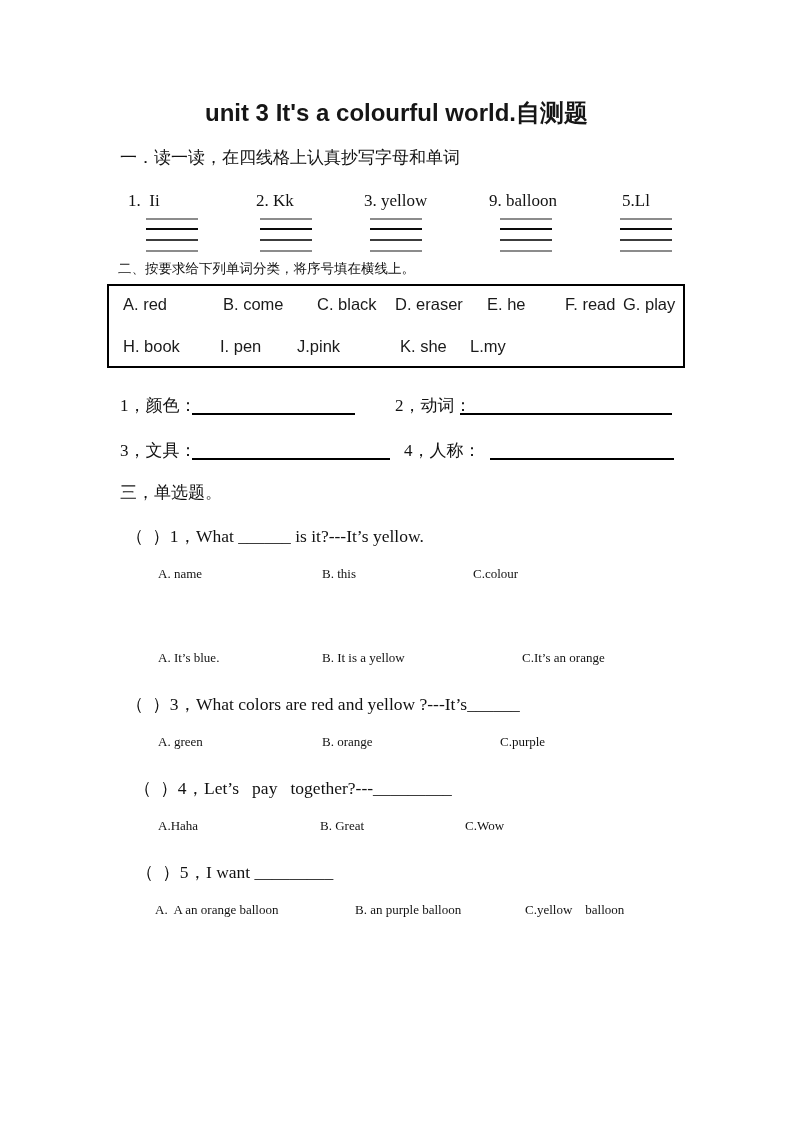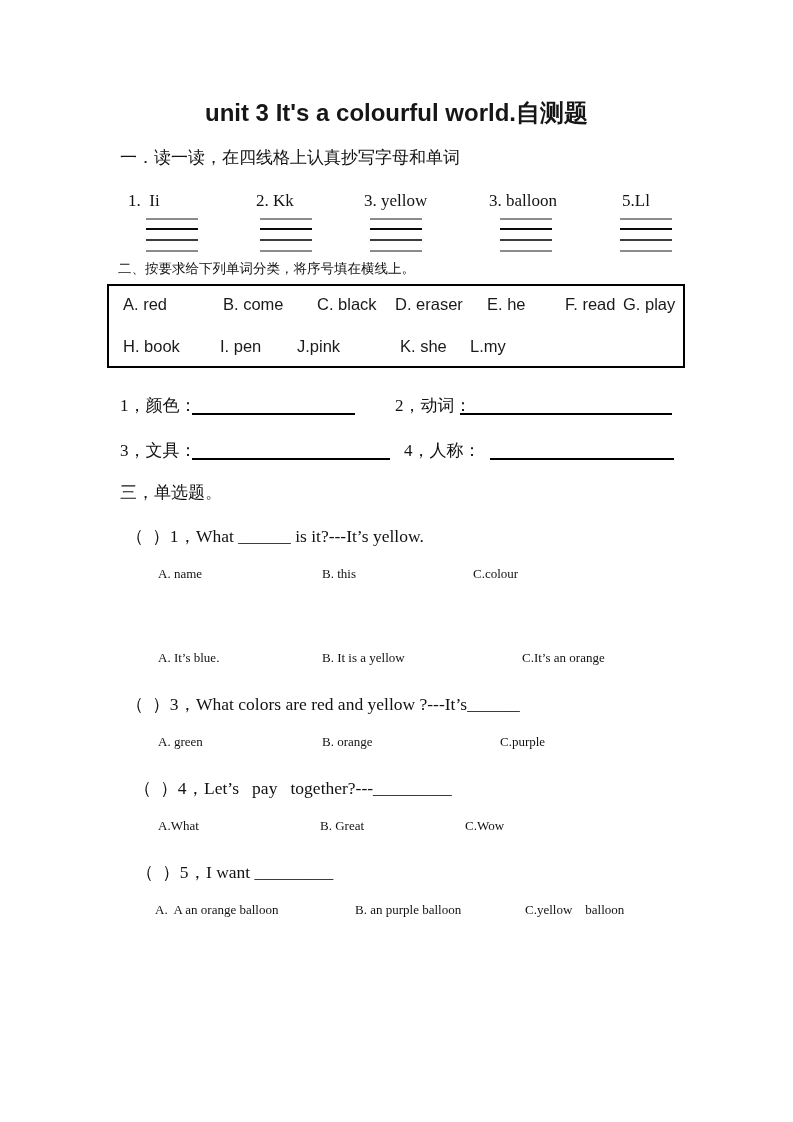--- a/index.html
+++ b/index.html
@@ -46,21 +46,21 @@
 
 <div class="page">
 
   <div class="title">unit 3 It's a colourful world.自测题</div>
 
   <div class="abs sec-header" style="left:120px;top:146px;">一．读一读，在四线格上认真抄写字母和单词</div>
 
   <div class="abs item-label" style="left:128px;top:191px;">1.  Ii</div>
   <div class="abs item-label" style="left:256px;top:191px;">2. Kk</div>
   <div class="abs item-label" style="left:364px;top:191px;">3. yellow</div>
-  <div class="abs item-label" style="left:489px;top:191px;">3. balloon</div>
+  <div class="abs item-label" style="left:489px;top:191px;">9. balloon</div>
   <div class="abs item-label" style="left:622px;top:191px;">5.Ll</div>
 
   <div class="writing-grid" style="left:146px;top:218px;">
     <div class="grid-line l1"></div>
     <div class="grid-line l2"></div>
     <div class="grid-line l3"></div>
     <div class="grid-line l4"></div>
   </div>
   <div class="writing-grid" style="left:260px;top:218px;">
     <div class="grid-line l1"></div>
@@ -124,21 +124,21 @@
   <div class="abs option" style="left:158px;top:650px;">A. It’s blue.</div>
   <div class="abs option" style="left:322px;top:650px;">B. It is a yellow</div>
   <div class="abs option" style="left:522px;top:650px;">C.It’s an orange</div>
 
   <div class="abs question" style="left:126px;top:692px;">（  ）3，What colors are red and yellow ?---It’s______</div>
   <div class="abs option" style="left:158px;top:734px;">A. green</div>
   <div class="abs option" style="left:322px;top:734px;">B. orange</div>
   <div class="abs option" style="left:500px;top:734px;">C.purple</div>
 
   <div class="abs question" style="left:134px;top:776px;">（  ）4，Let’s   pay   together?---_________</div>
-  <div class="abs option" style="left:158px;top:818px;">A.What</div>
+  <div class="abs option" style="left:158px;top:818px;">A.Haha</div>
   <div class="abs option" style="left:320px;top:818px;">B. Great</div>
   <div class="abs option" style="left:465px;top:818px;">C.Wow</div>
 
   <div class="abs question" style="left:136px;top:860px;">（  ）5，I want _________</div>
   <div class="abs option" style="left:155px;top:902px;">A.  A an orange balloon</div>
   <div class="abs option" style="left:355px;top:902px;">B. an purple balloon</div>
   <div class="abs option" style="left:525px;top:902px;">C.yellow    balloon</div>
 
 </div>
 

